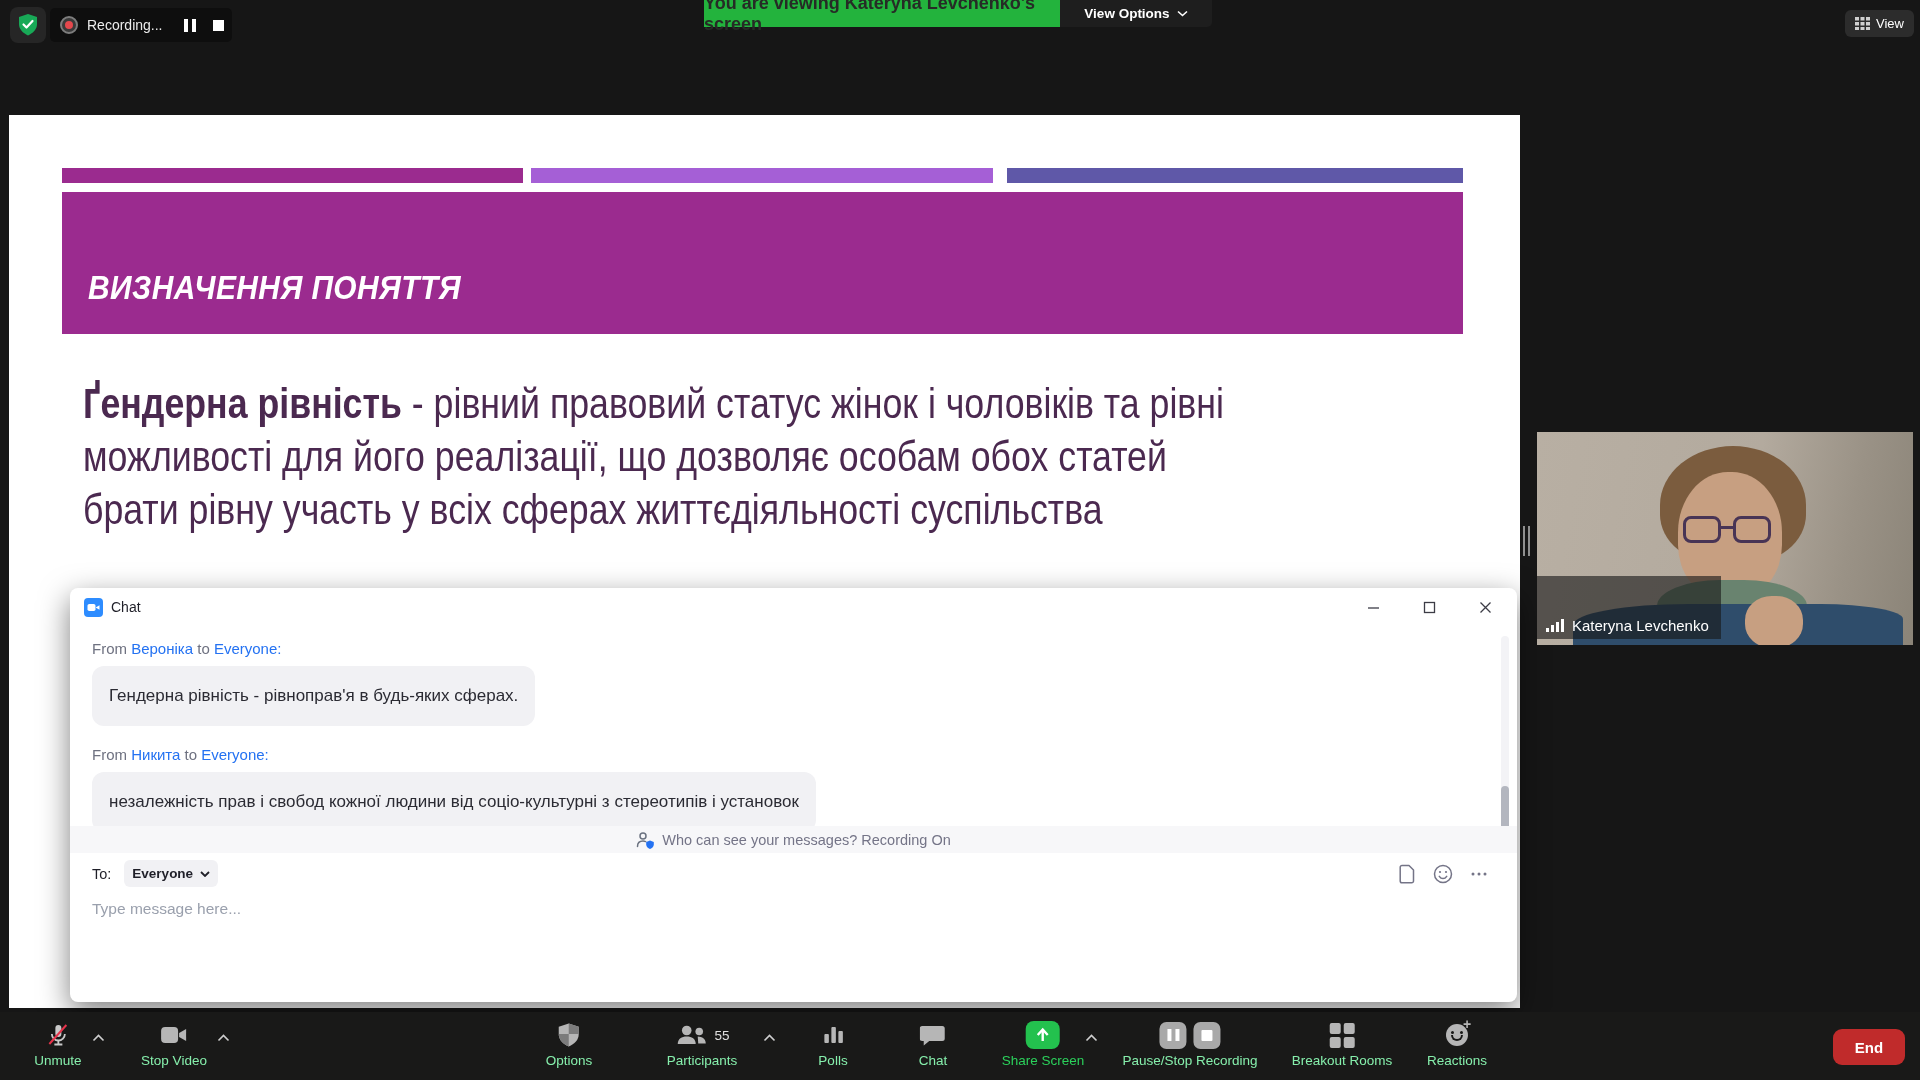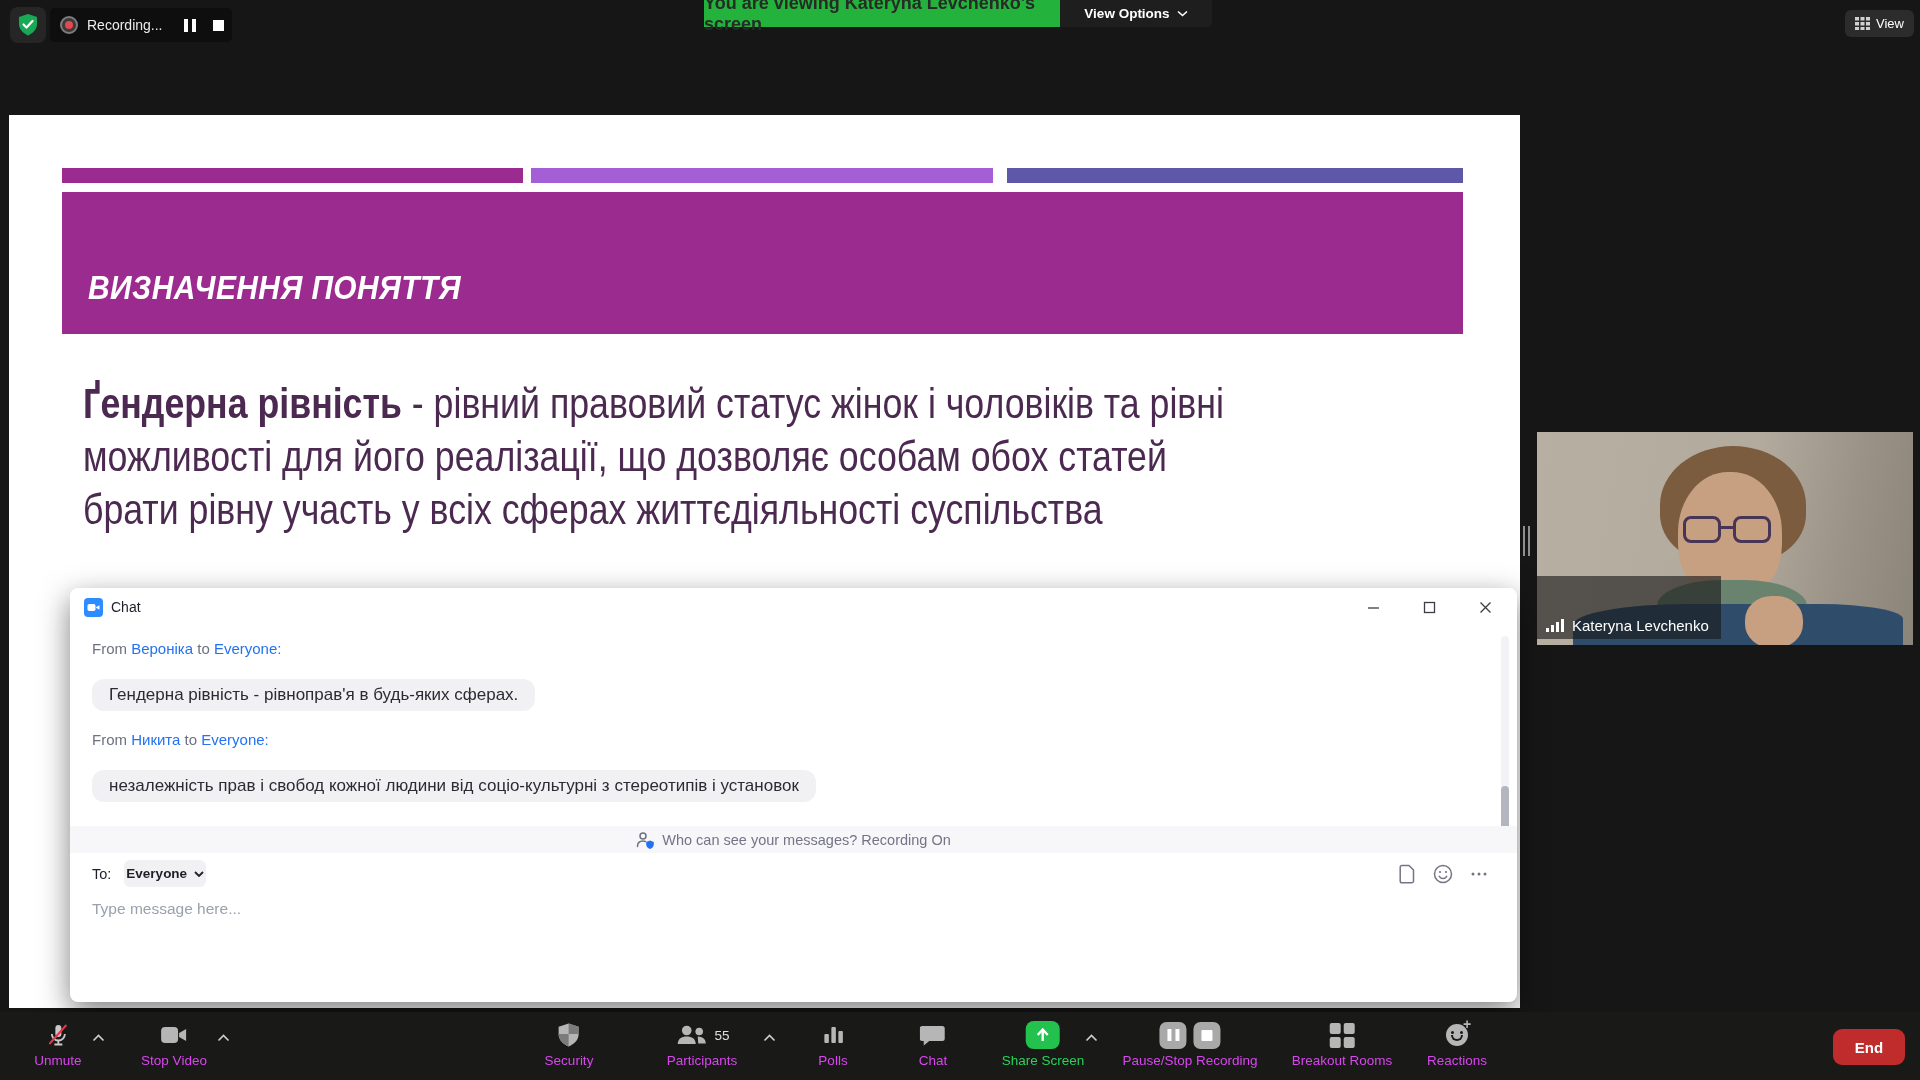--- a/index.html
+++ b/index.html
@@ -40,27 +40,27 @@
   
   .chat { left:70px; top:588px; width:1447px; height:414px; background:#fff; border-radius:8px; box-shadow:0 10px 30px rgba(0,0,0,.5); }
   .chat-titlebar { position:absolute; left:0; top:0; width:100%; height:38px; display:flex; align-items:center; padding-left:14px; }
   .chat-app-icon { width:19px; height:19px; background:#2d8cff; border-radius:4px; display:flex; align-items:center; justify-content:center; }
   .chat-title { margin-left:8px; font-size:14px; color:#1f1f28; }
   .win-controls { position:absolute; right:4px; top:0; height:38px; display:flex; }
   .win-btn { width:56px; height:38px; border:none; background:transparent; display:flex; align-items:center; justify-content:center; color:#3c3c46; font-size:15px; cursor:pointer; }
   .chat-msgs { position:absolute; left:22px; top:52px; }
   .from-line { font-size:15px; color:#6e7180; }
   .from-line .who { color:#2472f2; }
-  .bubble { display:inline-block; background:#f1f1f4; border-radius:12px; padding:6px 17px; font-size:17px; color:#2b2b33; margin:22px 0 20px 0; }
+  .bubble { display:inline-block; background:#f1f1f4; border-radius:12px; padding:20px 17px; font-size:17px; color:#2b2b33; margin:9px 0 20px 0; }
   .chat-scroll-track { position:absolute; right:8px; top:48px; width:8px; height:202px; background:#f3f3f6; border-radius:4px; }
   .chat-scroll-thumb { position:absolute; left:0; top:150px; width:8px; height:47px; background:#b3b6bf; border-radius:4px; }
   .notice-bar { position:absolute; left:0; top:238px; width:100%; height:27px; background:#f7f7f9; display:flex; align-items:center; justify-content:center; gap:7px; color:#747487; font-size:14.5px; }
   .to-row { position:absolute; left:22px; top:272px; display:flex; align-items:center; gap:13px; }
   .to-label { font-size:14.5px; color:#1f1f28; }
-  .to-pill { display:flex; align-items:center; gap:7px; background:#f1f1f4; border:none; border-radius:6px; padding:6px 2px; font-size:13.5px; font-weight:bold; color:#1f1f28; cursor:pointer; font-family:inherit; }
+  .to-pill { display:flex; align-items:center; gap:7px; background:#f1f1f4; border:none; border-radius:6px; padding:6px 8px; font-size:13.5px; font-weight:bold; color:#1f1f28; cursor:pointer; font-family:inherit; }
   .compose-icons { position:absolute; right:28px; top:276px; display:flex; align-items:center; gap:16px; }
   .compose-icons > * { cursor:pointer; }
   .chat-input { position:absolute; left:22px; top:312px; font-size:15.5px; color:#9aa0ad; cursor:text; min-width:400px; }
 
   
   .video { left:1537px; top:432px; width:376px; height:213px; background:#000; overflow:hidden; cursor:pointer; }
   .wall { position:absolute; inset:0; background:linear-gradient(100deg,#b8afa3 0%,#b3aa9e 55%,#9a9286 80%,#8b8478 100%); }
   .hair { position:absolute; left:123px; top:14px; width:146px; height:118px; background:#7b5c3e; border-radius:50% 50% 42% 42%; }
   .face { position:absolute; left:141px; top:40px; width:104px; height:126px; background:#c79f81; border-radius:48% 48% 42% 42%; }
   .lens { position:absolute; top:84px; width:38px; height:27px; border:3px solid #483455; border-radius:8px; }
@@ -72,21 +72,21 @@
   .name-tag { position:absolute; left:0; bottom:6px; background:rgba(24,24,24,.62); display:flex; align-items:center; gap:8px; padding:5px 12px 5px 9px; }
   .name-tag span { color:#fff; font-size:15px;margin-top:36px; }
   .signal { display:flex; align-items:flex-end; gap:2px; }
   .signal i { width:3px; background:#fff; }
   .signal i:nth-child(1){height:4px;} .signal i:nth-child(2){height:7px;} .signal i:nth-child(3){height:10px;} .signal i:nth-child(4){height:13px;}
 
   
   .toolbar { left:0; top:1012px; width:1920px; height:68px; background:#191918; }
   .tb-item { position:absolute; top:8px; transform:translateX(-50%); display:flex; flex-direction:column; align-items:center; cursor:pointer; }
   .tb-icon { height:30px; display:flex; align-items:center; justify-content:center; }
-  .tb-label { margin-top:3px; font-size:13.5px; color:#d946ef; white-space:nowrap; }
+  .tb-label { margin-top:3px; font-size:13.5px; color:#86efac; white-space:nowrap; }
   .tb-label.green { color:#2bd15b; }
   .caret { position:absolute; top:22px; }
   .count { font-size:13.5px; color:#e0e0e0; margin-left:6px; }
   .share-icon { width:34px; height:28px; background:#23c14e; border-radius:8px; display:flex; align-items:center; justify-content:center; }
   .recbtns { display:flex; gap:7px; }
   .sq { width:27px; height:27px; background:#a9a9a9; border-radius:7px; display:flex; align-items:center; justify-content:center; }
   .sq .pbars { display:flex; gap:4px; } .sq .pbars i { width:4px; height:12px; background:#fff; }
   .sq .stp { width:11px; height:11px; background:#fff; border-radius:1px; }
   .grid4 { display:grid; grid-template-columns:11px 11px; grid-template-rows:11px 11px; gap:3px; }
   .grid4 i { background:#b6b6b6; border-radius:2px; }
@@ -317,21 +317,21 @@
   </svg>
 
   <div class="tb-item" style="left:569px">
     <div class="tb-icon">
       <svg width="24" height="26" viewBox="0 0 24 26">
         <path d="M12 1.5 L22 4.8 V12 c0 6-4.2 9.8-10 12.5 C6.2 21.8 2 18 2 12 V4.8 Z" fill="#b6b6b6"></path>
         <path d="M12 1.5 L22 4.8 V12 H12 Z" fill="#7c7c7c"></path>
         <path d="M12 12 v12.5 C6.2 21.8 2 18 2 12 Z" fill="#7c7c7c"></path>
       </svg>
     </div>
-    <div class="tb-label">Security</div>
+    <div class="tb-label">Options</div>
   </div>
 
   <div class="tb-item" style="left:702px">
     <div class="tb-icon">
       <svg width="34" height="24" viewBox="0 0 34 24">
         <circle cx="12" cy="7.5" r="4.8" fill="#b6b6b6"></circle>
         <path d="M3 21 c0-5 4-7.4 9-7.4 s9 2.4 9 7.4 Z" fill="#b6b6b6"></path>
         <circle cx="24.5" cy="8.5" r="3.8" fill="#b6b6b6"></circle>
         <path d="M23 13.6 c4.4 .2 8 2.4 8 6.9 h-7.5" fill="#b6b6b6"></path>
       </svg>

